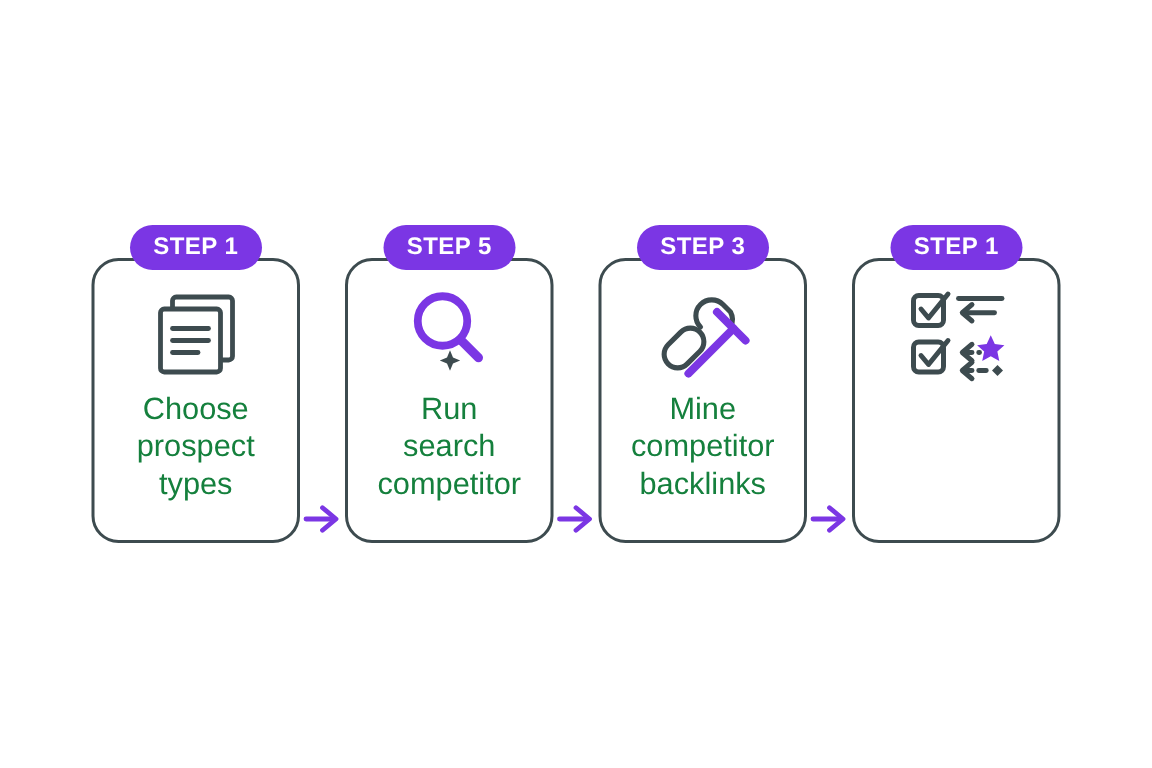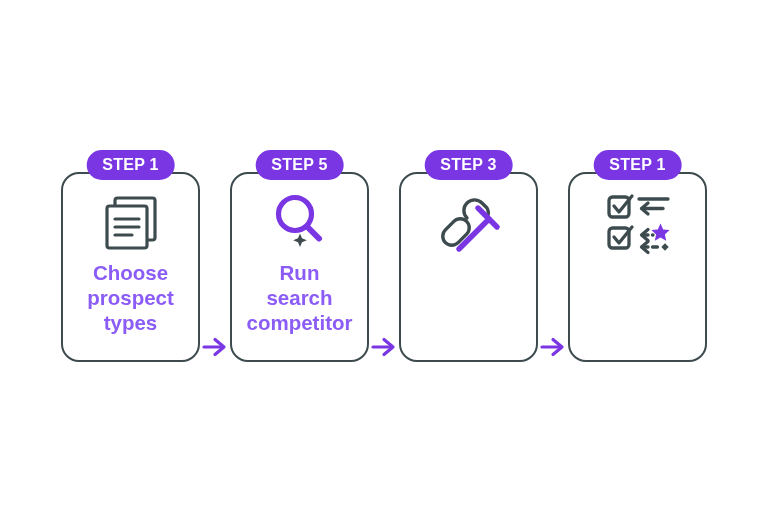--- a/index.html
+++ b/index.html
@@ -24,21 +24,21 @@
   .card{
     margin-top:22px;box-sizing:border-box;
     width:139px;height:190px;
     background:#ffffff;border:2px solid #3D4B4F;border-radius:18px;
     display:flex;flex-direction:column;align-items:center;
     padding-top:17px;
   }
   .icon-box{width:64px;height:64px;flex:0 0 auto;}
   .step-label{
     margin-top:5px;text-align:center;white-space:pre-line;
-    font-size:20.5px;line-height:1.23;font-weight:700;color:#8b5cf6;
+    font-size:20.5px;line-height:1.23;font-weight:400;color:#15803d;
   }
   .connector{
     width:28px;display:flex;justify-content:center;
     margin-top:77px;flex:0 0 auto;
   }
 </style>
 </head>
 <body>
 
 <div class="canvas">
@@ -100,20 +100,23 @@
       <div class="badge">STEP 3</div>
       <div class="card">
         <span class="icon-box">
           <svg viewBox="0 0 64 64" width="64" height="64" fill="none" stroke-linecap="round" stroke-linejoin="round">
             <rect x="4" y="32" width="30" height="18" rx="9" transform="rotate(-45 19 41)" stroke="#3D4B4F" stroke-width="3.4"></rect>
             <path d="M30 27 A 10.5 10.5 0 0 1 45 12 L 50 17 A 10.5 10.5 0 0 1 50 27" stroke="#3D4B4F" stroke-width="3.4"></path>
             <line x1="22" y1="58" x2="52" y2="28" stroke="#7B36E4" stroke-width="5.4"></line>
             <line x1="41" y1="17" x2="60" y2="36" stroke="#7B36E4" stroke-width="5.4"></line>
           </svg>
         </span>
+        <div class="step-label">Mine
+competitor
+backlinks</div>
       </div>
     </div>
 
     <div class="connector">
       <span>
         <svg viewBox="0 0 26 22" width="26" height="22" fill="none" stroke="#7B36E4" stroke-width="3.2" stroke-linecap="round" stroke-linejoin="round">
           <line x1="2" y1="11" x2="20" y2="11"></line>
           <polyline points="13,3.5 22,11 13,18.5"></polyline>
         </svg>
       </span>

